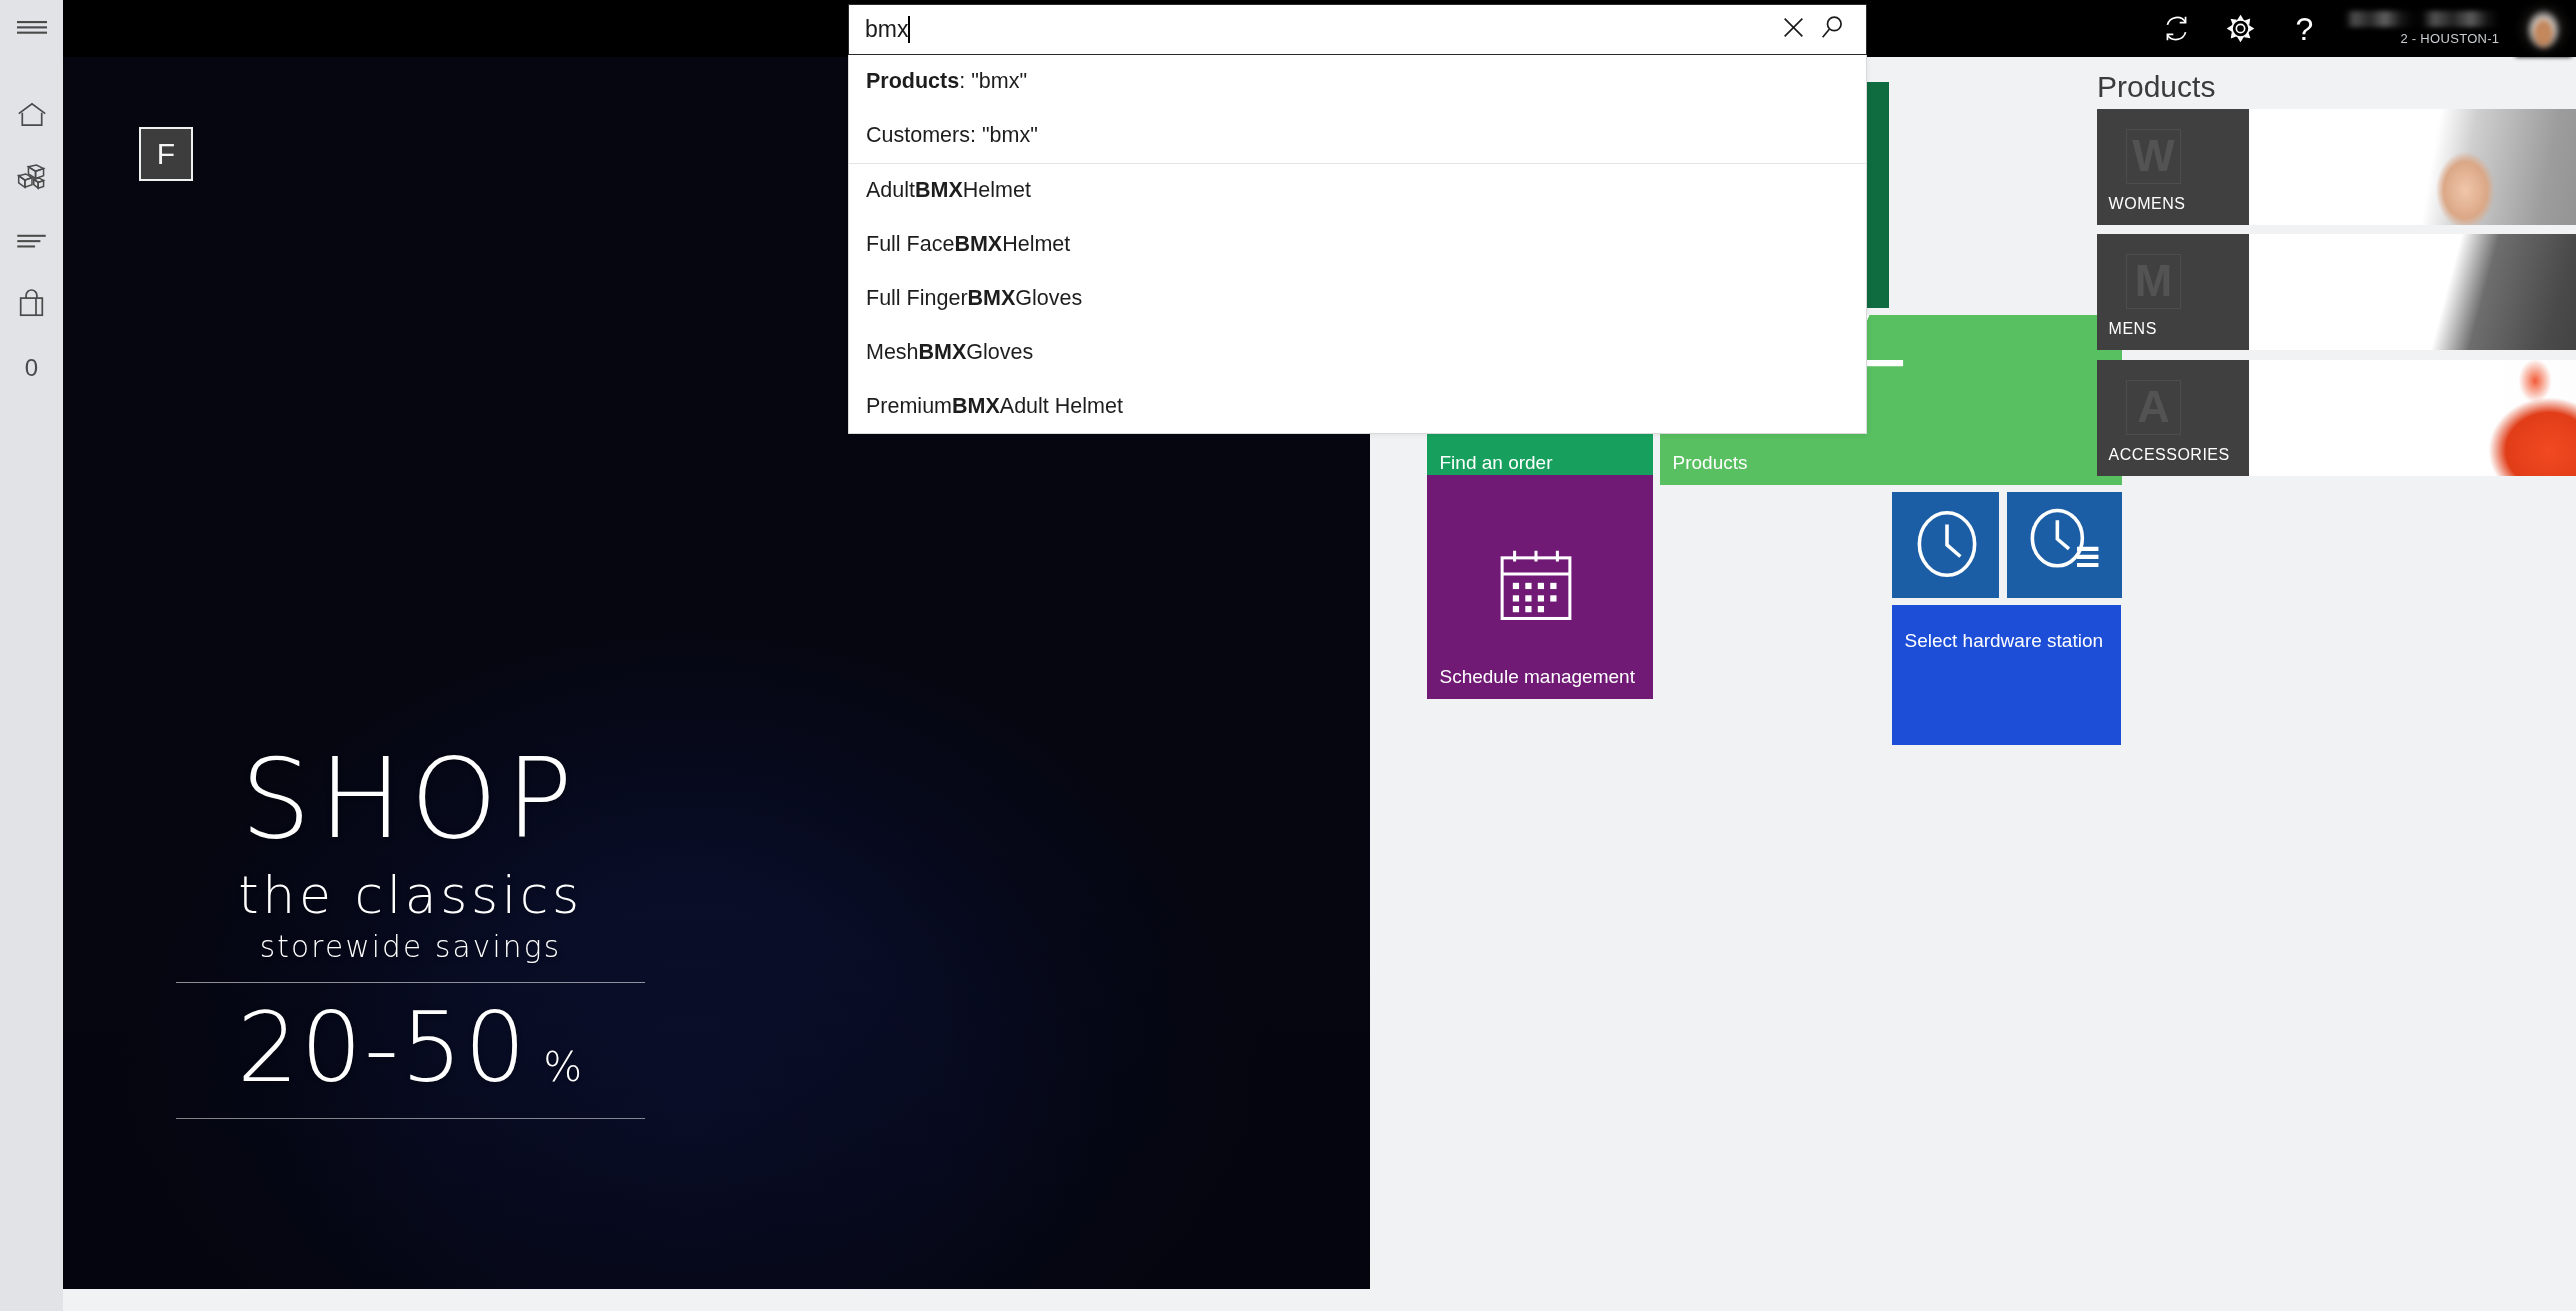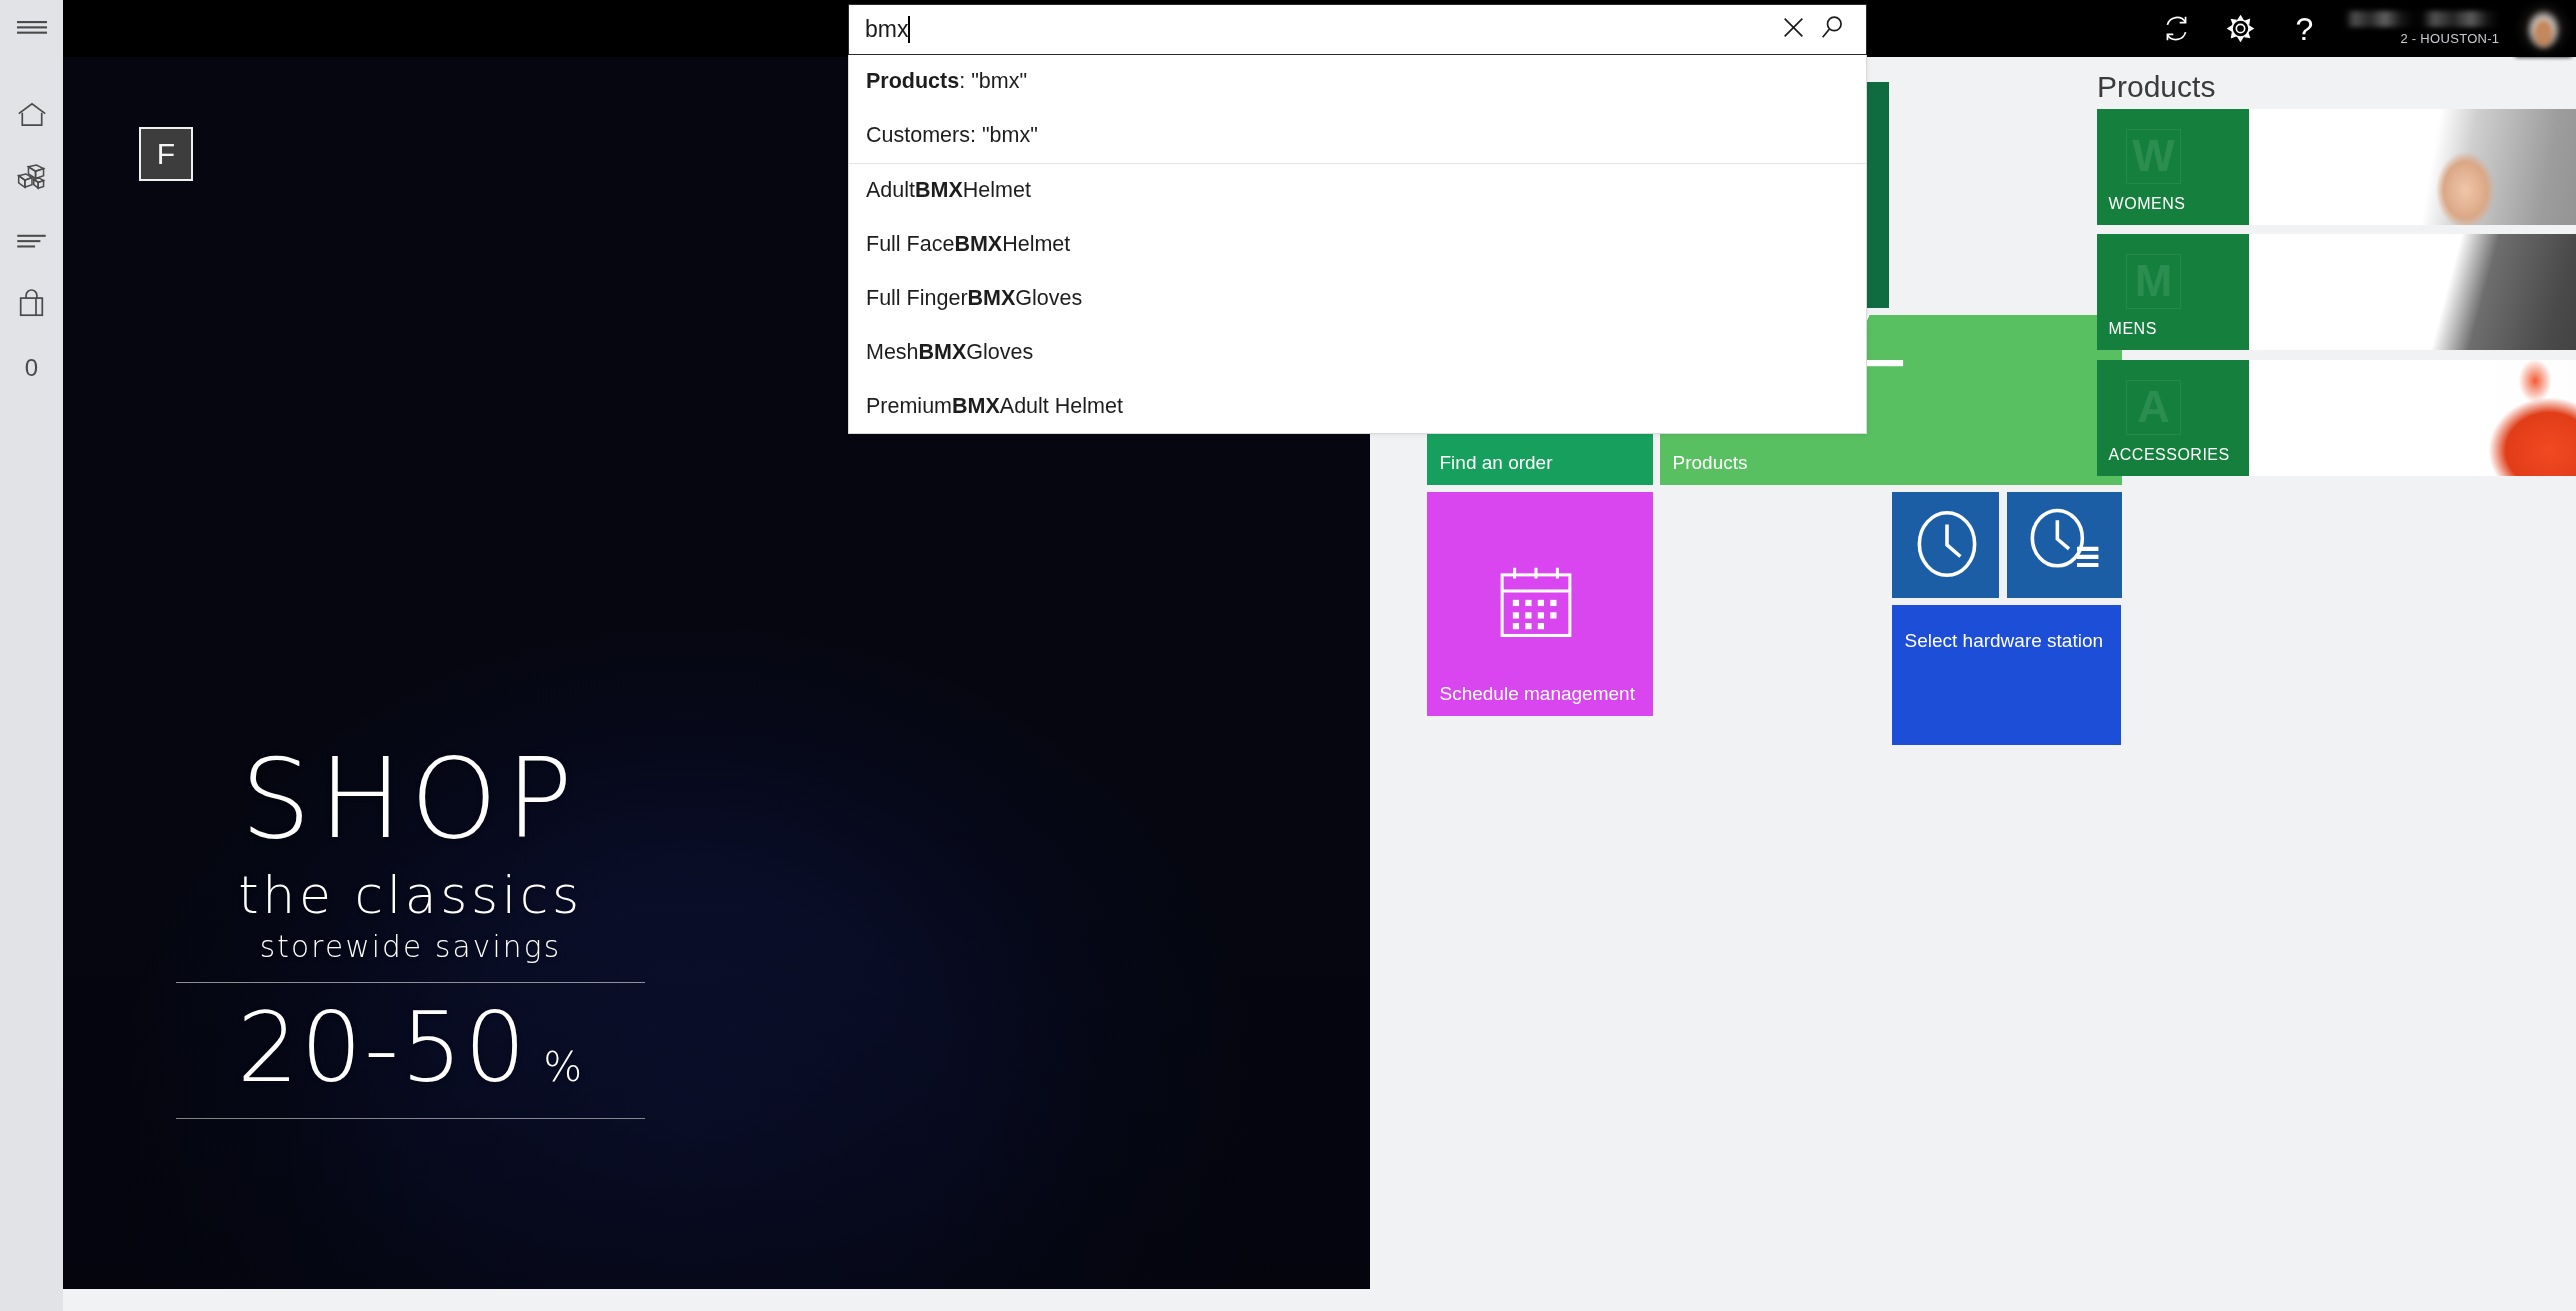--- a/index.html
+++ b/index.html
@@ -137,41 +137,41 @@
     font-size: 19px; line-height: 1.18; font-weight: 400;
     font-family: "Liberation Sans", sans-serif;
   }
   .tile-icon { position: absolute; }
 
   
   #tile-new-sale     { left: 0px;   top: 25px;  width: 226px; height: 226px; background:#0f7b4f; }
   #tile-return       { left: 233px; top: 25px;  width: 229px; height: 226px; background:#0f6b40; }
   #tile-find-order   { left: 0px;   top: 258px; width: 226px; height: 170px; background:#17a05d; }
   #tile-reports      { left: 233px; top: 258px; width: 462px; height: 170px; background:#58c061; }
-  #tile-sched-mgmt   { left: 0px;   top: 435px; width: 226px; height: 224px; background:#d946ef; }
+  #tile-sched-mgmt   { left: 0px;   top: 418px; width: 226px; height: 224px; background:#701a75; }
   #tile-sched-req    { left: 233px; top: 435px; width: 226px; height: 224px; background:#1b5ea6; }
   #tile-time-clock   { left: 465px; top: 435px; width: 107px; height: 106px; background:#1b5ea6; }
   #tile-time-entries { left: 580px; top: 435px; width: 115px; height: 106px; background:#1b5ea6; }
   #tile-hardware     { left: 465px; top: 548px; width: 229px; height: 140px; background:#1d4ed8; }
 
   
   #products-panel {
     position: absolute; left: 2009px; top: 0; width: 505px; height: 1254px;
   }
   #products-title {
     position: absolute; left: 25px; top: 12.5px;
     font-size: 30px; font-weight: 300; color: #3b3b3b;
     font-family: "Liberation Sans", sans-serif;
   }
   .product-card {
     position: absolute; left: 25px; width: 501px; height: 116px;
     background: #fff; display: flex; overflow: hidden;
   }
   .product-thumb {
-    width: 152px; height: 116px; background: #15803d;
+    width: 152px; height: 116px; background: #404040;
     position: relative; flex: none;
   }
   .thumb-letterbox {
     position: absolute; left: 29px; top: 19.7px; width: 55px; height: 55px;
     border: 0.9px solid rgba(255,255,255,.07);
     display: flex; align-items: center; justify-content: center;
     color: rgba(255,255,255,.10); font-size: 45px; font-weight: 700;
     font-family: "Liberation Sans", sans-serif;
   }
   .thumb-caption {

